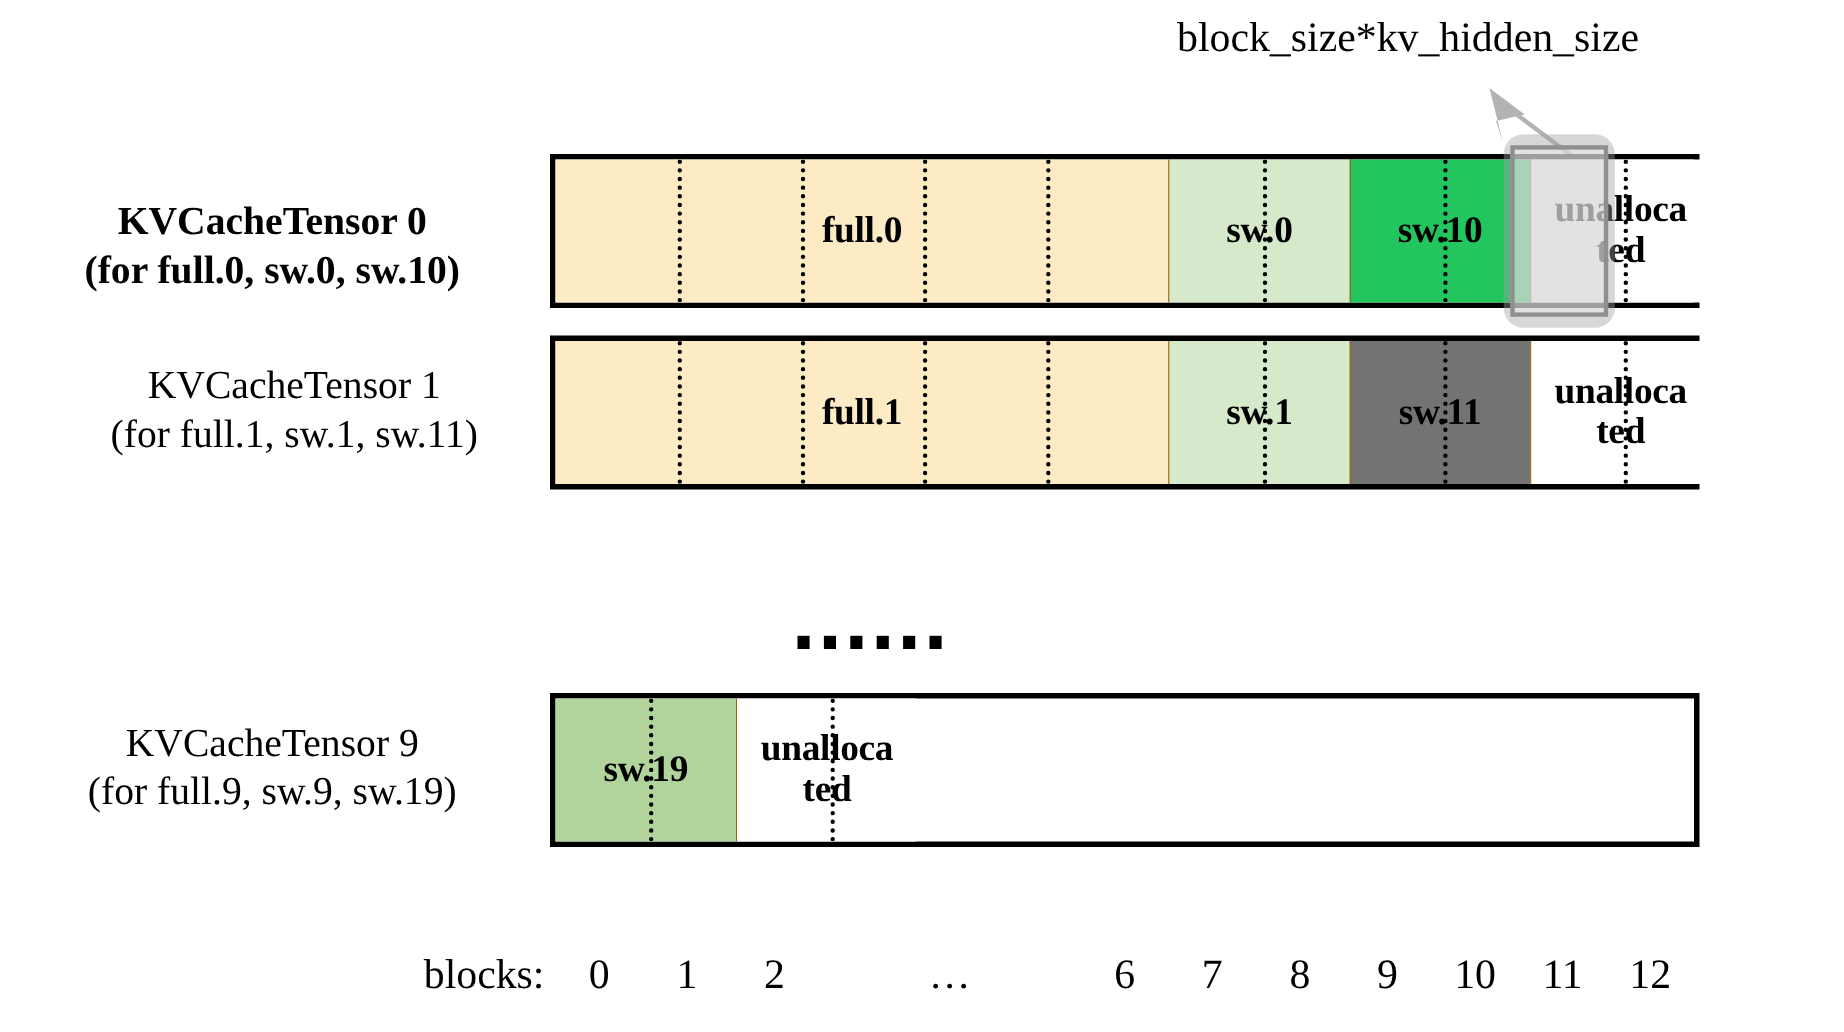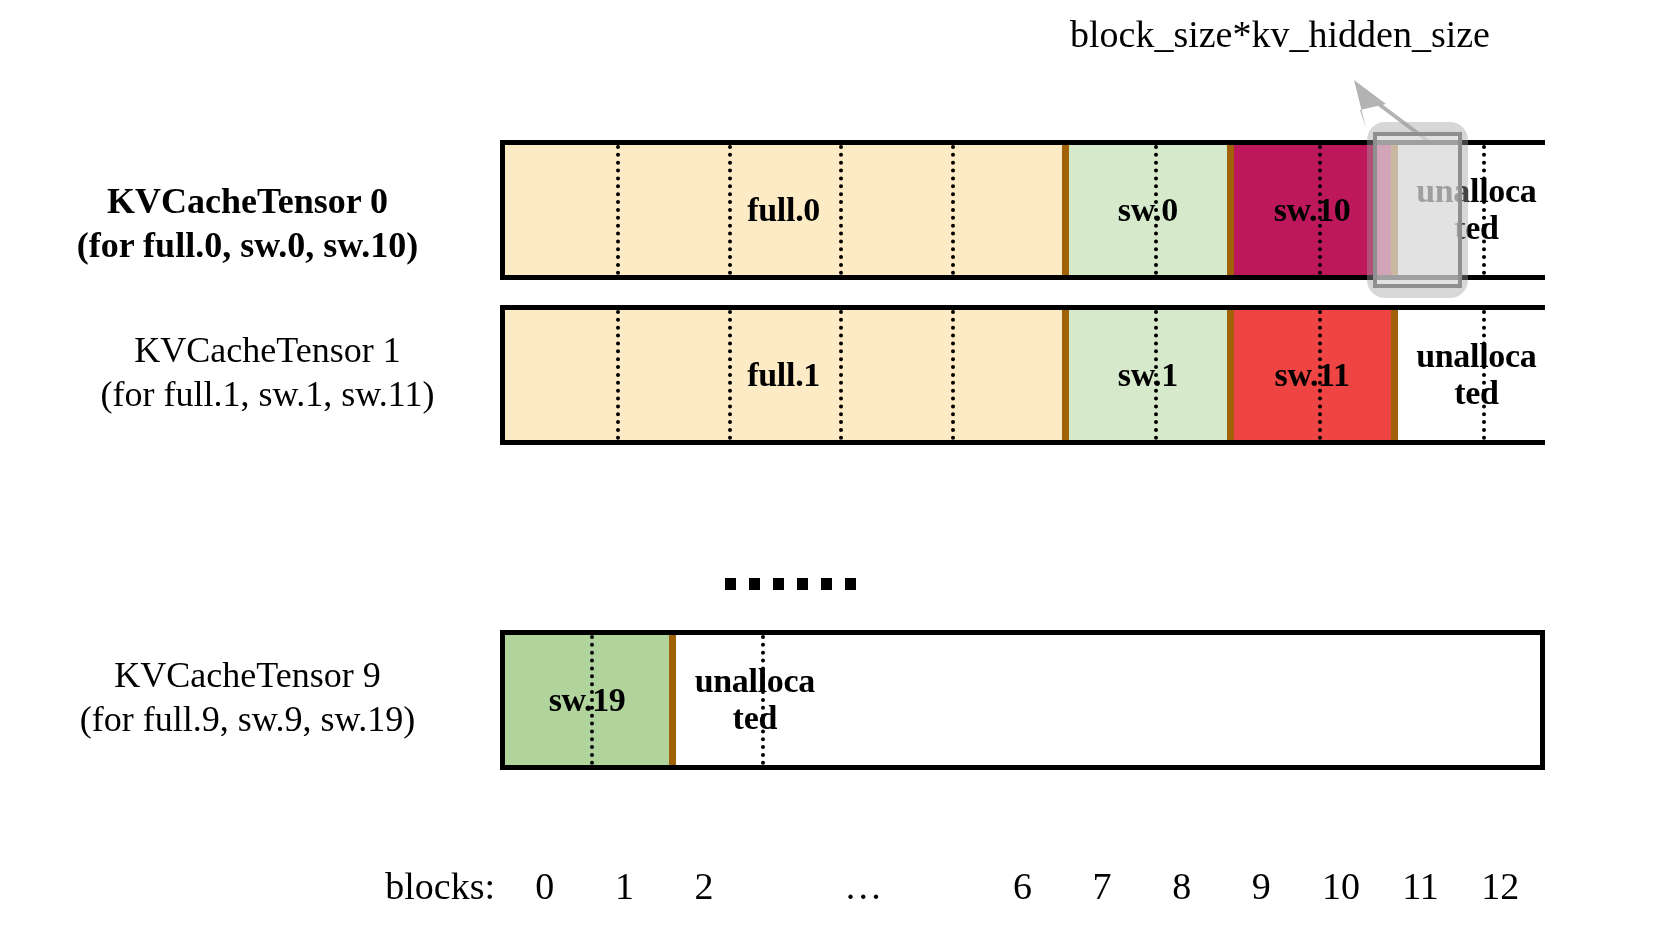--- a/index.html
+++ b/index.html
@@ -23,21 +23,21 @@
 
   .bar{
     position:absolute; left:500px; width:1045px;
     border:5px solid #000; box-sizing:border-box;
     display:flex; background:#fff;
   }
   .seg{
     position:relative; display:flex; align-items:center; justify-content:center;
     box-sizing:border-box; overflow:hidden;
   }
-  .seg + .seg{border-left:7px solid #a16207;}
+  .seg + .seg{border-left:1px solid #a16207;}
   .seg-text{
     position:relative; z-index:3;
     font-size:34px; font-weight:bold; line-height:1.08;
     text-align:center; white-space:pre-line; letter-spacing:-0.3px;
   }
   .divs{position:absolute; inset:0; z-index:1; pointer-events:none;}
   .divs i{
     position:absolute; top:0; bottom:0; width:0;
     border-left:4px dotted #000;
   }
@@ -100,21 +100,21 @@
             <i style="left: 445.846px;"></i>
           </div>
           <div class="seg-text">full.0</div>
         </div>
         <div class="seg" style="background: rgb(214, 233, 203); width: 164.231px; flex: 0 0 auto;">
           <div class="divs">
             <i style="left: 84.6154px;"></i>
           </div>
           <div class="seg-text">sw.0</div>
         </div>
-        <div class="seg" style="background: #be185d; width: 164.231px; flex: 0 0 auto;">
+        <div class="seg" style="background: #22c55e; width: 164.231px; flex: 0 0 auto;">
           <div class="divs">
             <i style="left: 84.6154px;"></i>
           </div>
           <div class="seg-text">sw.10</div>
         </div>
         <div class="seg" style="background: rgb(255, 255, 255); width: 164.231px; flex: 0 0 auto;">
           <div class="divs">
             <i style="left: 84.6154px;"></i>
           </div>
           <div class="seg-text">unalloca
@@ -136,21 +136,21 @@
             <i style="left: 445.846px;"></i>
           </div>
           <div class="seg-text">full.1</div>
         </div>
         <div class="seg" style="background: rgb(214, 233, 203); width: 164.231px; flex: 0 0 auto;">
           <div class="divs">
             <i style="left: 84.6154px;"></i>
           </div>
           <div class="seg-text">sw.1</div>
         </div>
-        <div class="seg" style="background: #ef4444; width: 164.231px; flex: 0 0 auto;">
+        <div class="seg" style="background: #737373; width: 164.231px; flex: 0 0 auto;">
           <div class="divs">
             <i style="left: 84.6154px;"></i>
           </div>
           <div class="seg-text">sw.11</div>
         </div>
         <div class="seg" style="background: rgb(255, 255, 255); width: 164.231px; flex: 0 0 auto;">
           <div class="divs">
             <i style="left: 84.6154px;"></i>
           </div>
           <div class="seg-text">unalloca

